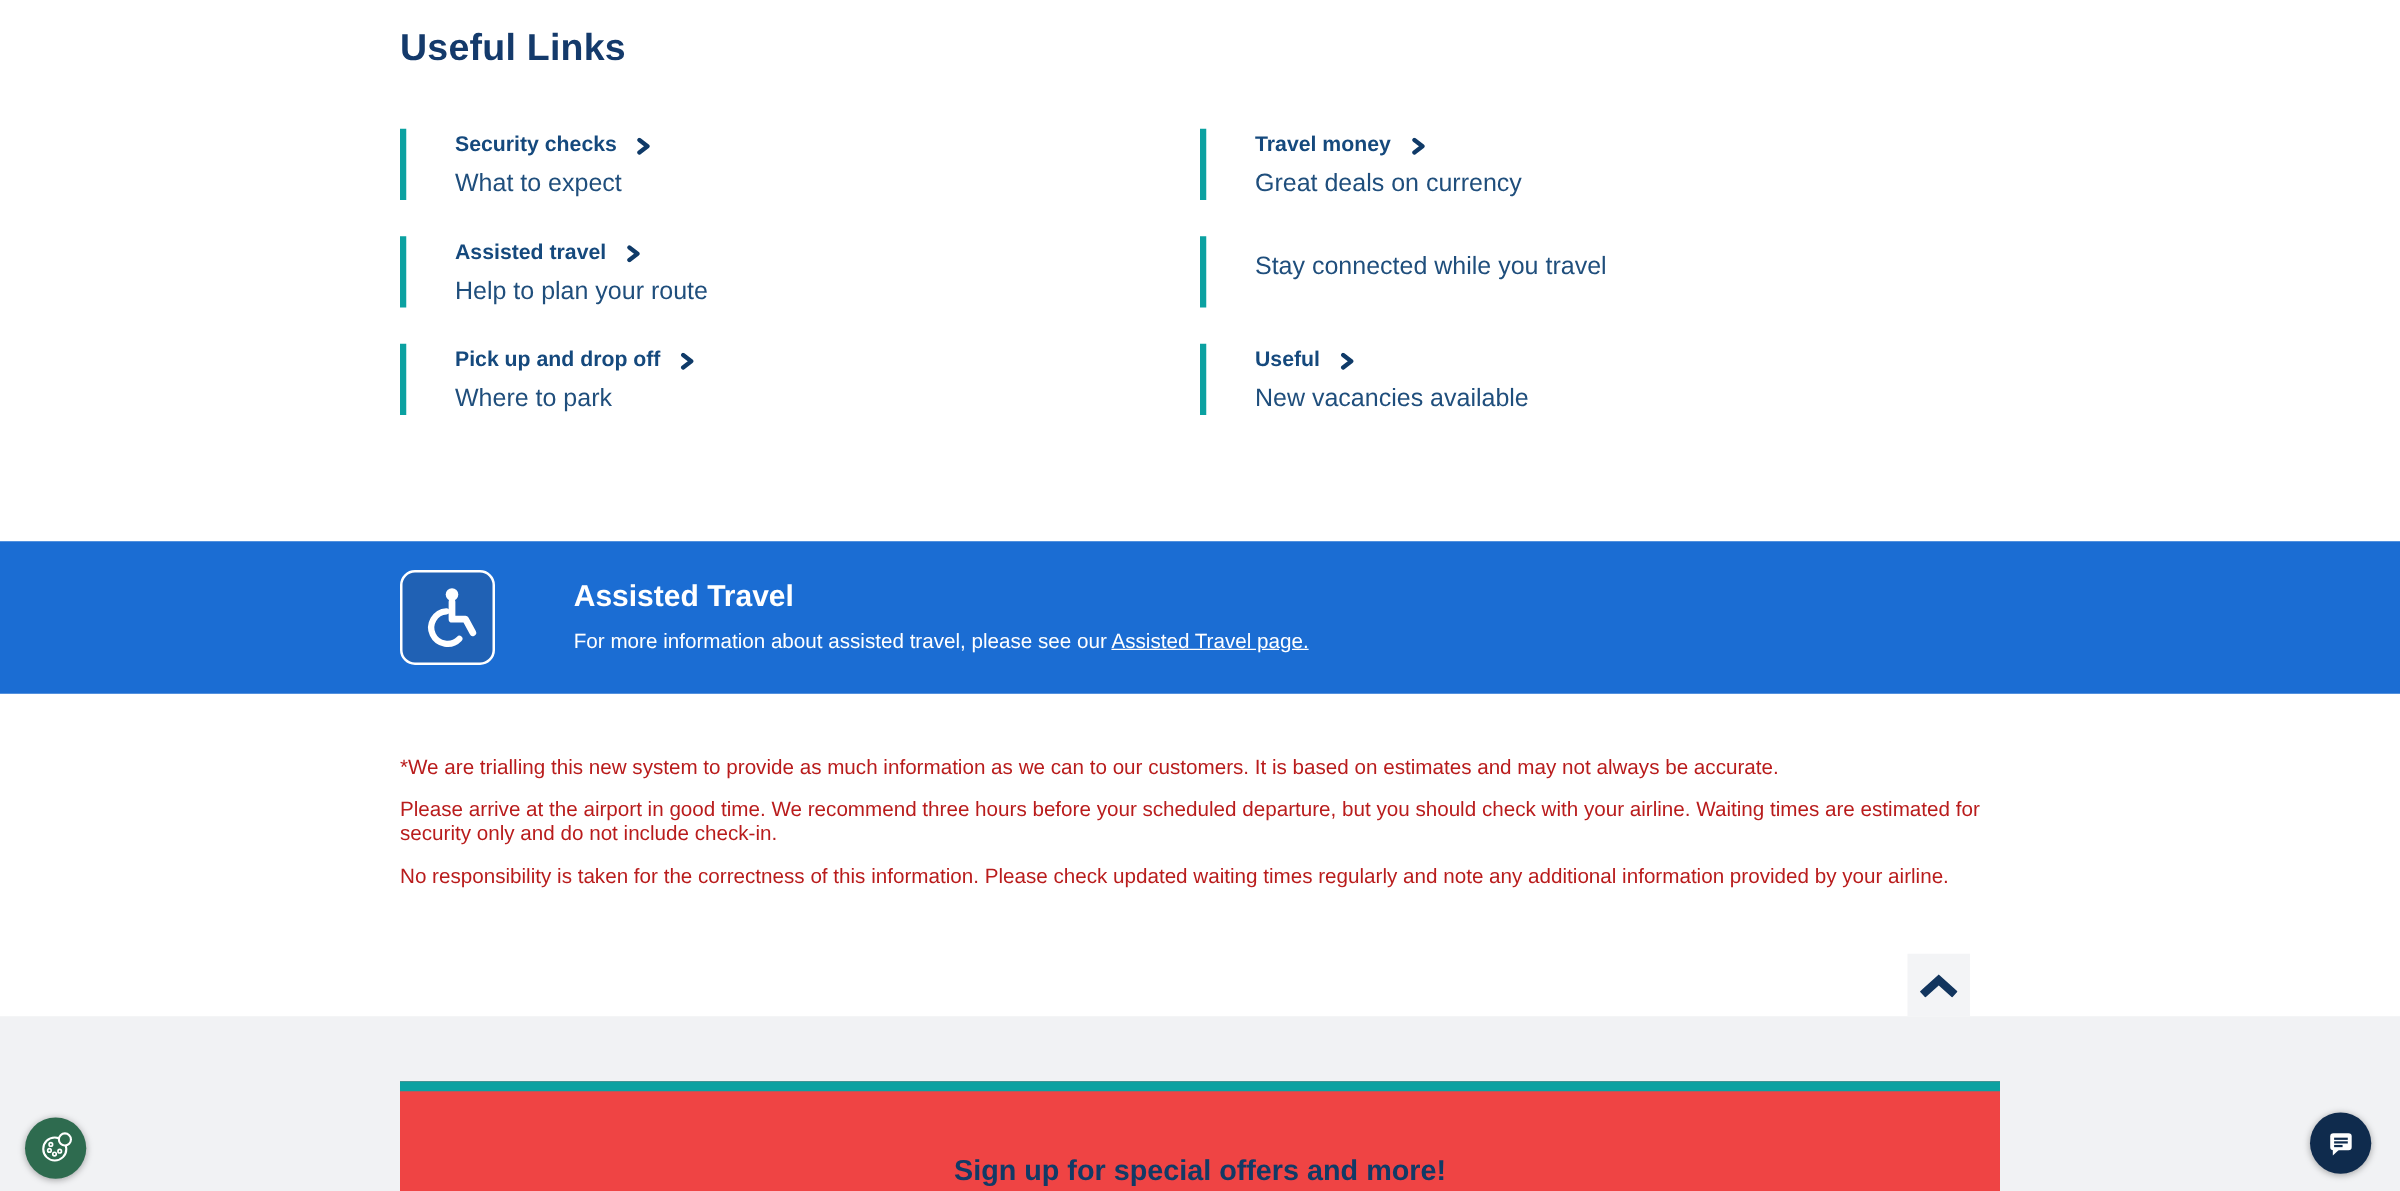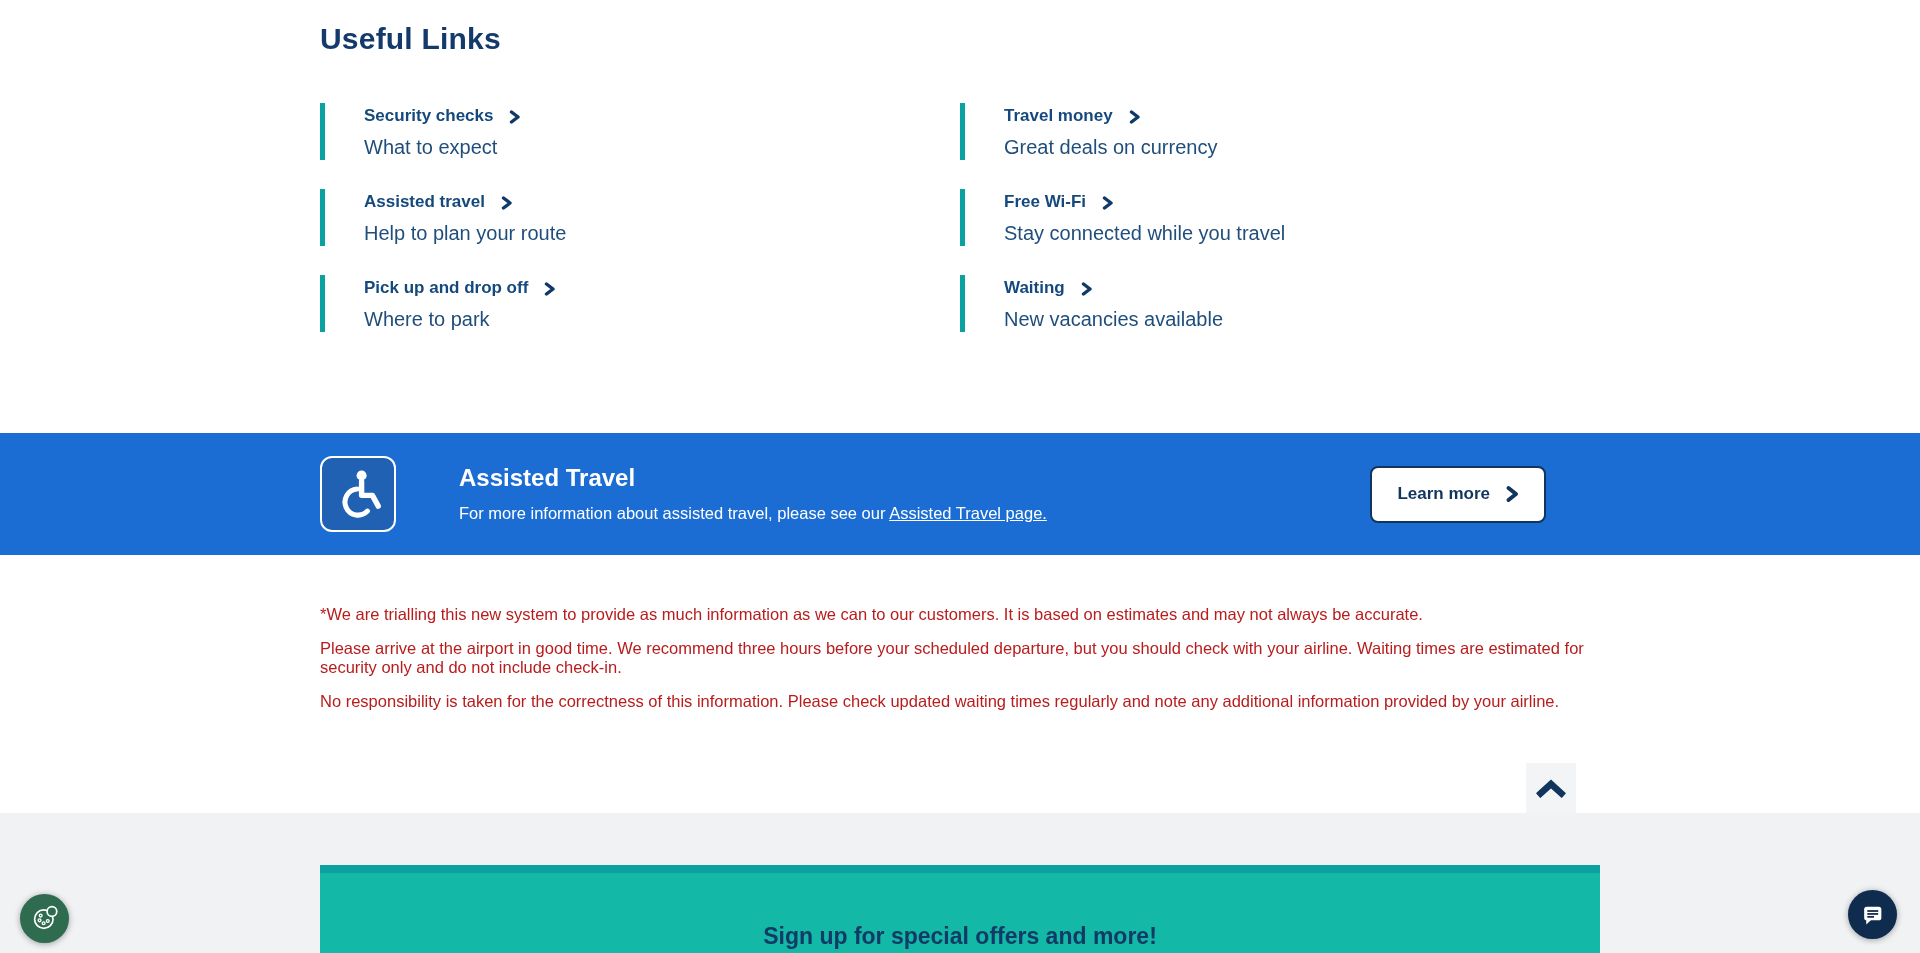--- a/index.html
+++ b/index.html
@@ -131,21 +131,21 @@
   .bottom-section {
     position: absolute;
     left: 0; top: 813px;
     width: 1920px; height: 140px;
     background: #f1f2f4;
   }
   .signup-card {
     width: 1280px;
     height: 88px;
     margin: 52px auto 0 auto;
-    background: #14b8a6;
+    background: #ef4444;
     border-top: 8px solid #0ba1a1;
     text-align: center;
   }
   .signup-card h2 {
     margin: 0;
     padding-top: 50px;
     font-size: 23px;
     font-weight: bold;
     color: #123a66;
   }
@@ -198,42 +198,36 @@
       <span class="link-title">
         <span>Assisted travel</span>
         <svg width="13" height="14" viewBox="0 0 13 14">
             <path d="M3.5 2 L10 7 L3.5 12" stroke="#0f3a68" stroke-width="3.4" fill="none" stroke-linecap="round" stroke-linejoin="round"></path>
           </svg>
       </span>
       <span class="link-sub">Help to plan your route</span>
     </a>
 
     <a class="link-item">
-      <span class="link-title">
-        <span>Free Wi-Fi</span>
-        <svg width="13" height="14" viewBox="0 0 13 14">
-            <path d="M3.5 2 L10 7 L3.5 12" stroke="#0f3a68" stroke-width="3.4" fill="none" stroke-linecap="round" stroke-linejoin="round"></path>
-          </svg>
-      </span>
       <span class="link-sub">Stay connected while you travel</span>
     </a>
 
     <a class="link-item">
       <span class="link-title">
         <span>Pick up and drop off</span>
         <svg width="13" height="14" viewBox="0 0 13 14">
             <path d="M3.5 2 L10 7 L3.5 12" stroke="#0f3a68" stroke-width="3.4" fill="none" stroke-linecap="round" stroke-linejoin="round"></path>
           </svg>
       </span>
       <span class="link-sub">Where to park</span>
     </a>
 
     <a class="link-item">
       <span class="link-title">
-        <span>Waiting</span>
+        <span>Useful</span>
         <svg width="13" height="14" viewBox="0 0 13 14">
             <path d="M3.5 2 L10 7 L3.5 12" stroke="#0f3a68" stroke-width="3.4" fill="none" stroke-linecap="round" stroke-linejoin="round"></path>
           </svg>
       </span>
       <span class="link-sub">New vacancies available</span>
     </a>
 
   </div>
 </section>
 
@@ -242,26 +236,20 @@
     <svg width="54" height="54" viewBox="0 0 60 60">
       <circle cx="34" cy="9.5" r="5.6" fill="#ffffff"></circle>
       <path d="M34 16 L34 31.5 L46 31.5 L52.5 43.5" stroke="#ffffff" stroke-width="6" fill="none" stroke-linecap="round" stroke-linejoin="round"></path>
       <path d="M40.5 49 A14.5 14.5 0 1 1 29 24.5" stroke="#ffffff" stroke-width="5.6" fill="none" stroke-linecap="round"></path>
     </svg>
   </div>
   <div class="banner-text">
     <h2>Assisted Travel</h2>
     <p><span>For more information about assisted travel, please see our </span><a class="banner-link">Assisted Travel page.</a></p>
   </div>
-  <button class="learn-more">
-    <span>Learn more</span>
-    <svg width="14" height="18" viewBox="0 0 14 18">
-        <path d="M3.5 3 L11 9 L3.5 15" stroke="#12355e" stroke-width="4" fill="none" stroke-linecap="round" stroke-linejoin="round"></path>
-      </svg>
-  </button>
 </section>
 
 <section class="disclaimer">
   <p>*We are trialling this new system to provide as much information as we can to our customers. It is based on estimates and may not always be accurate.</p>
   <p>Please arrive at the airport in good time. We recommend three hours before your scheduled departure, but you should check with your airline. Waiting times are estimated for security only and do not include check-in.</p>
   <p>No responsibility is taken for the correctness of this information. Please check updated waiting times regularly and note any additional information provided by your airline.</p>
 </section>
 
 <button class="to-top">
   <svg width="30" height="19" viewBox="0 0 30 19">

